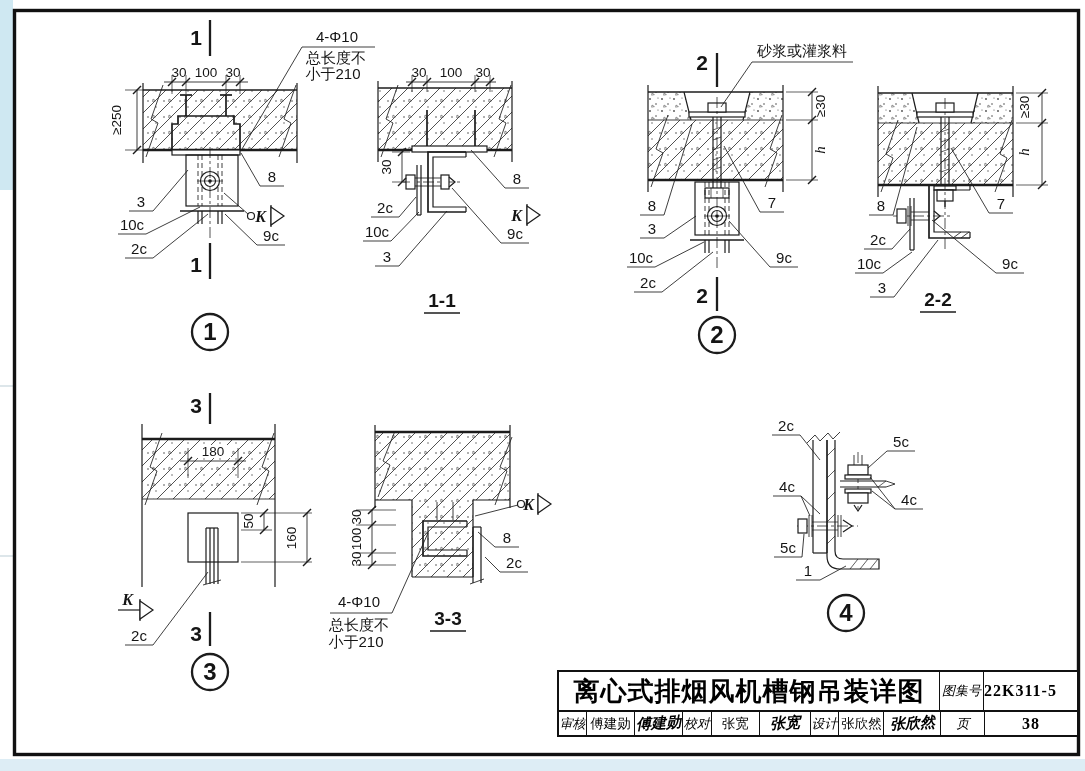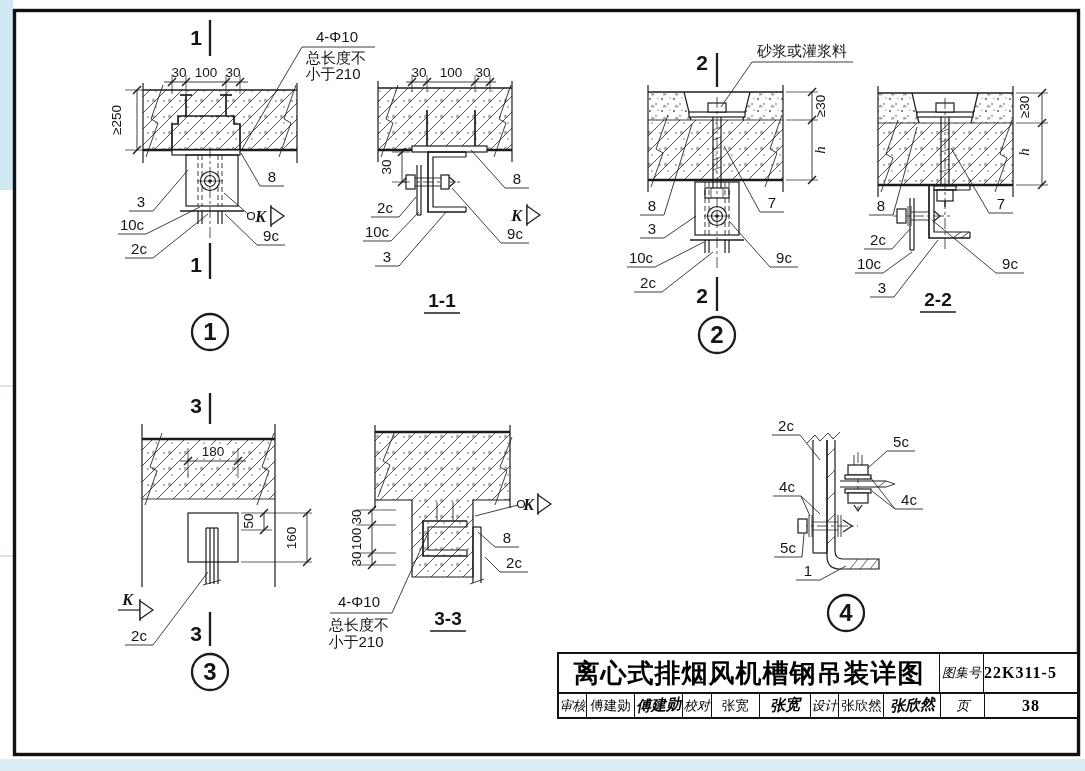--- a/index.html
+++ b/index.html
@@ -24,21 +24,21 @@
   .t13{font:13.5px "Liberation Sans",sans-serif;}
   .t15{font:15px "Liberation Sans",sans-serif;}
   .tm{text-anchor:middle;}
   .te{text-anchor:end;}
   .bigno{font:bold 21px "Liberation Sans",sans-serif;}
   .bub{font:bold 24px "Liberation Sans",sans-serif;text-anchor:middle;}
   .ttl{font:bold 19px "Liberation Sans",sans-serif;text-anchor:middle;}
   .kk{font:italic bold 16px "Liberation Serif",serif;}
   .hh{font:italic 15px "Liberation Serif",serif;text-anchor:middle;}
 
-  .title-block{position:absolute;left:557px;top:652px;width:522px;height:67px;
+  .title-block{position:absolute;left:557px;top:670px;width:522px;height:67px;
     border:2.5px solid #111;box-sizing:border-box;background:#fff;display:flex;flex-direction:column;}
   .tb-row1{display:flex;flex:0 0 38px;border-bottom:2px solid #111;}
   .tb-row2{display:flex;flex:1 1 auto;}
   .tb-cell{box-sizing:border-box;display:flex;align-items:center;justify-content:center;
     border-left:1.5px solid #111;overflow:hidden;white-space:nowrap;}
   .tb-cell.first{border-left:none;}
   .tb-title{font-weight:bold;font-size:26px;letter-spacing:1px;font-family:"Liberation Sans",sans-serif;}
   .tb-lab{font-size:13px;font-style:italic;}
   .tb-val{font-family:"Liberation Serif",serif;font-weight:600;font-size:16px;letter-spacing:1px;}
   .tb-name{font-size:13.5px;}

